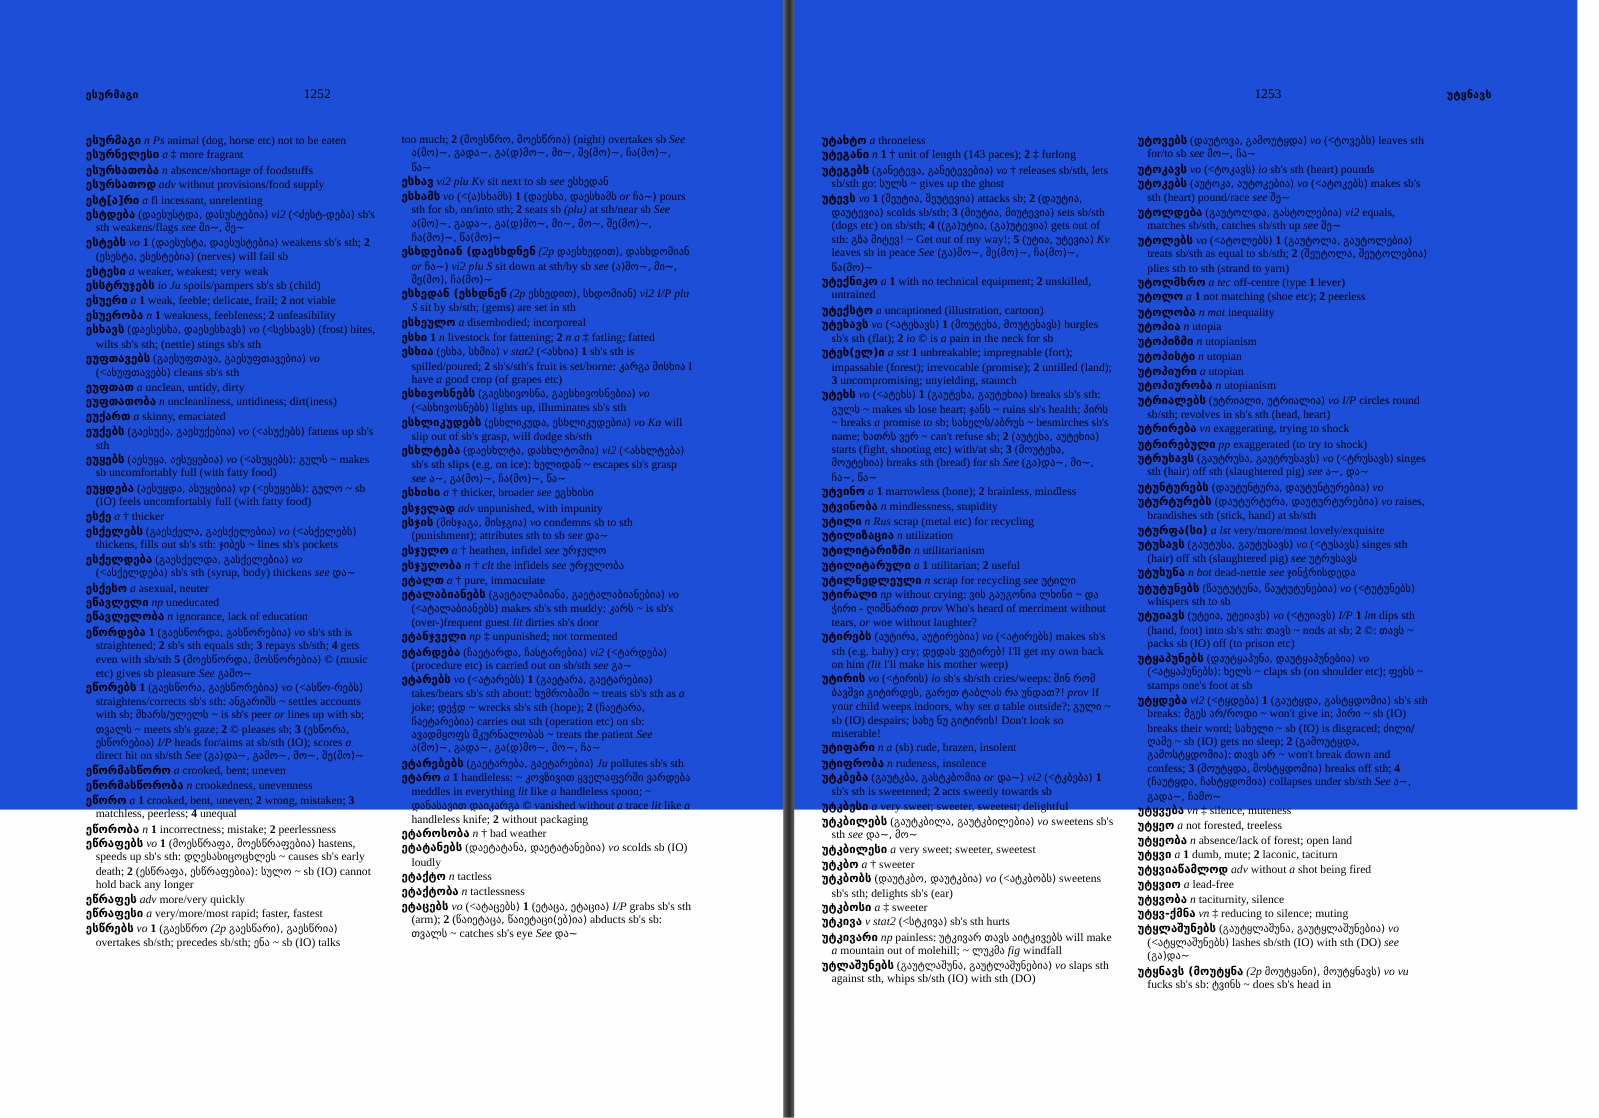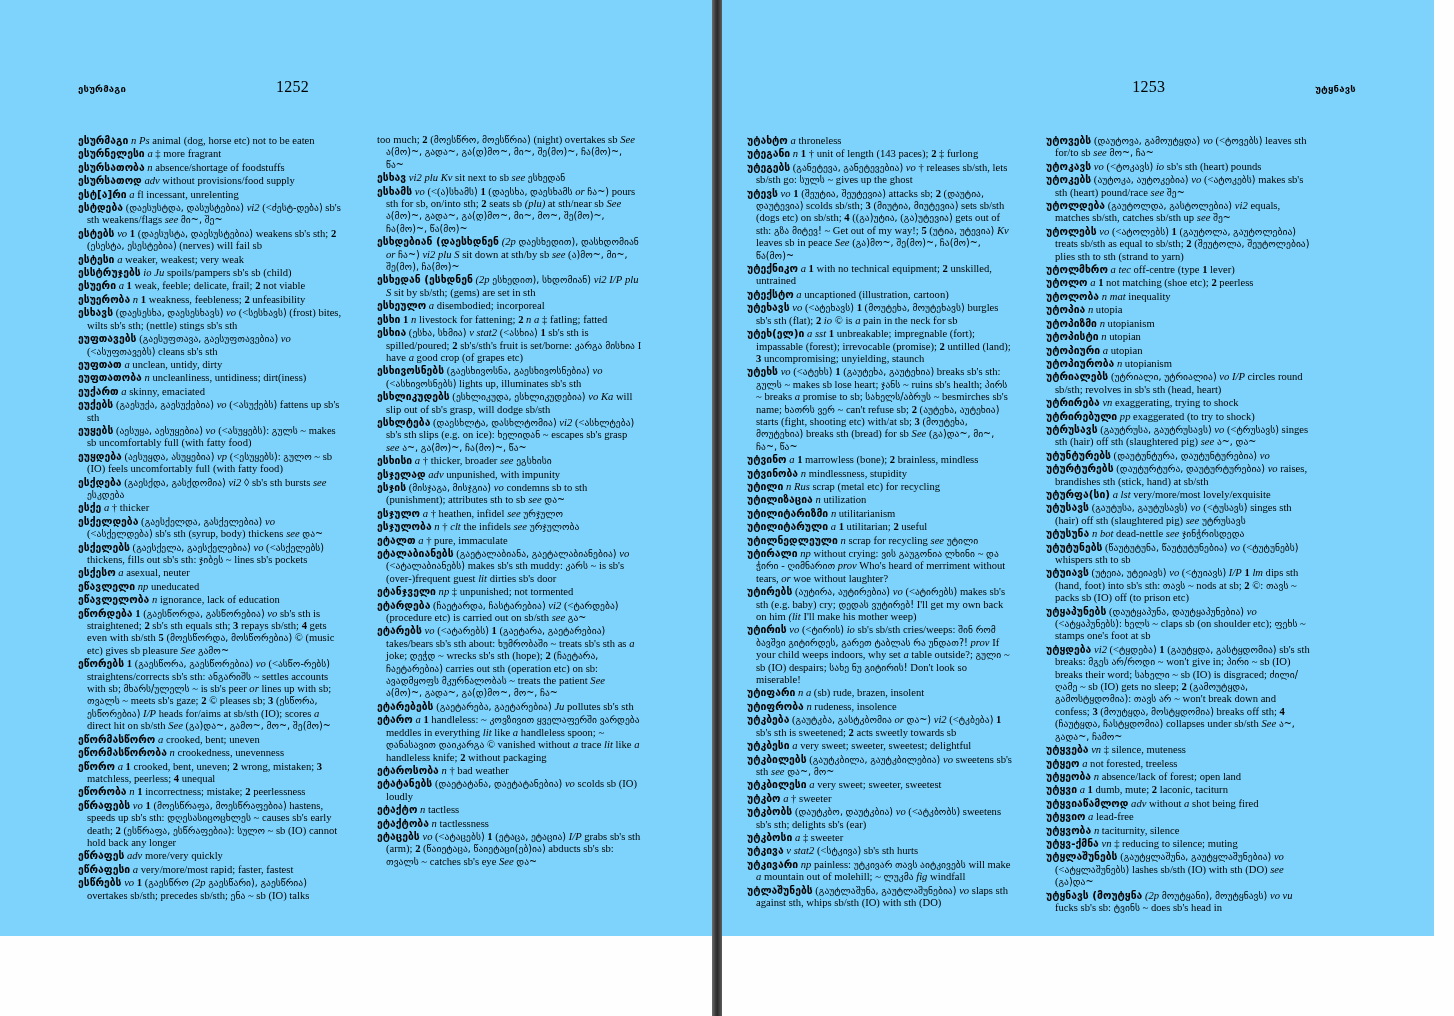--- a/index.html
+++ b/index.html
@@ -27,23 +27,23 @@
     left: 712px;
     top: 0;
     width: 10px;
     height: 1016px;
     background: linear-gradient(to right, #6d6d6d 0%, #3a3a3a 35%, #2b2b2b 55%, #5d5d5d 100%);
     z-index: 5;
   }
   .page {
     position: relative;
     width: 717px;
-    height: 936px;
+    height: 736px;
     box-sizing: border-box;
-    background: #7dd3fc;
+    background: #1d4ed8;
   }
   .page.left  { padding: 78px 30px 40px 78px; }
   .page.right { padding: 78px 78px 40px 30px; }
 
   .running-head {
     position: relative;
     height: 36px;
     font-size: 15.5px;
     font-weight: bold;
     letter-spacing: 0.2px;
@@ -51,30 +51,30 @@
   .rh-row {
     display: flex;
     align-items: baseline;
     width: 100%;
   }
   .rh-left  { text-align: left; }
   .rh-right { }
   .rh-spacer { flex: 1 1 auto; }
   .folio {
     font-weight: normal;
-    font-size: 16px;
+    font-size: 12px;
     font-family: "Liberation Serif", serif;
   }
   .page.left  .folio { margin-left: 150px; }
   .page.right .folio { margin-right: 150px; }
 
   .columns {
     display: flex;
-    gap: 34px;
-    margin-top: 20px;
+    gap: 22px;
+    margin-top: 8px;
     height: 840px;
   }
   .col {
     width: 265px;
     font-size: 10.6px;
     line-height: 12.4px;
     text-align: left;
     hyphens: auto;
   }
   .entry {
@@ -123,24 +123,23 @@
           <div class="entry"><span class="hw"><span class="geo">ესუერი</span></span> <span class="it">a</span> <span class="bd">1</span> weak, feeble; delicate, frail; <span class="bd">2</span> not viable</div>
           <div class="entry"><span class="hw"><span class="geo">ესუერობა</span></span> <span class="it">n</span> <span class="bd">1</span> weakness, feebleness; <span class="bd">2</span> unfeasibility</div>
           <div class="entry"><span class="hw"><span class="geo">ესხავს</span></span> (<span class="geo">დაესესხა,</span> <span class="geo">დაესესხავს)</span> <span class="it">vo</span> (&lt;<span class="geo">სესხავს)</span> (frost) bites, wilts sb's sth; (nettle) stings sb's sth</div>
           <div class="entry"><span class="hw"><span class="geo">ეუფთავებს</span></span> (<span class="geo">გაესუფთავა,</span> <span class="geo">გაესუფთავებია)</span> <span class="it">vo</span> (&lt;<span class="geo">ასუფთავებს)</span> cleans sb's sth</div>
           <div class="entry"><span class="hw"><span class="geo">ეუფთათ</span></span> <span class="it">a</span> unclean, untidy, dirty</div>
           <div class="entry"><span class="hw"><span class="geo">ეუფთათობა</span></span> <span class="it">n</span> uncleanliness, untidiness; dirt(iness)</div>
           <div class="entry"><span class="hw"><span class="geo">ეუქართ</span></span> <span class="it">a</span> skinny, emaciated</div>
           <div class="entry"><span class="hw"><span class="geo">ეუქებს</span></span> (<span class="geo">გაესუქა,</span> <span class="geo">გაესუქებია)</span> <span class="it">vo</span> (&lt;<span class="geo">ასუქებს)</span> fattens up sb's sth</div>
           <div class="entry"><span class="hw"><span class="geo">ეუყებს</span></span> (<span class="geo">აესუყა,</span> <span class="geo">აესუყებია)</span> <span class="it">vo</span> (&lt;<span class="geo">ასუყებს)</span>: <span class="geo">გულს</span> ~ makes sb uncomfortably full (with fatty food)</div>
           <div class="entry"><span class="hw"><span class="geo">ეუყდება</span></span> (<span class="geo">აესუყდა,</span> <span class="geo">ასუყებია)</span> <span class="it">vp</span> (&lt;<span class="geo">ესუყებს)</span>: <span class="geo">გულო</span> ~ sb (IO) feels uncomfortably full (with fatty food)</div>
-          <div class="entry"><span class="hw"><span class="geo">ესქდება</span></span> (<span class="geo">გაესქდა,</span> <span class="geo">გასქდომია)</span> <span class="it">vi2</span> ◊ sb's sth bursts <span class="it">see</span> <span class="geo">ესკდება</span></div>
           <div class="entry"><span class="hw"><span class="geo">ესქე</span></span> <span class="it">a</span> † thicker</div>
+          <div class="entry"><span class="hw"><span class="geo">ესქელებს</span></span> (<span class="geo">გაესქელა,</span> <span class="geo">გაესქელებია)</span> <span class="it">vo</span> (&lt;<span class="geo">ასქელებს)</span> thickens, fills out sb's sth: <span class="geo">ჯიბეს</span> ~ lines sb's pockets</div>
           <div class="entry"><span class="hw"><span class="geo">ესქელდება</span></span> (<span class="geo">გაესქელდა,</span> <span class="geo">გასქელებია)</span> <span class="it">vo</span> (&lt;<span class="geo">ასქელდება)</span> sb's sth (syrup, body) thickens <span class="it">see</span> <span class="geo">და~</span></div>
-          <div class="entry"><span class="hw"><span class="geo">ესქელებს</span></span> (<span class="geo">გაესქელა,</span> <span class="geo">გაესქელებია)</span> <span class="it">vo</span> (&lt;<span class="geo">ასქელებს)</span> thickens, fills out sb's sth: <span class="geo">ჯიბეს</span> ~ lines sb's pockets</div>
           <div class="entry"><span class="hw"><span class="geo">ესქესო</span></span> <span class="it">a</span> asexual, neuter</div>
           <div class="entry"><span class="hw"><span class="geo">ეწავლელი</span></span> <span class="it">np</span> uneducated</div>
           <div class="entry"><span class="hw"><span class="geo">ეწავლელობა</span></span> <span class="it">n</span> ignorance, lack of education</div>
           <div class="entry"><span class="hw"><span class="geo">ეწორდება</span></span> <span class="bd">1</span> (<span class="geo">გაესწორდა,</span> <span class="geo">გასწორებია)</span> <span class="it">vo</span> sb's sth is straightened; <span class="bd">2</span> sb's sth equals sth; <span class="bd">3</span> repays sb/sth; <span class="bd">4</span> gets even with sb/sth <span class="bd">5</span> (<span class="geo">მოესწორდა,</span> <span class="geo">მოსწორებია)</span> © (music etc) gives sb pleasure <span class="it">See</span> <span class="geo">გამო~</span></div>
           <div class="entry"><span class="hw"><span class="geo">ეწორებს</span></span> <span class="bd">1</span> (<span class="geo">გაესწორა,</span> <span class="geo">გაესწორებია)</span> <span class="it">vo</span> (&lt;<span class="geo">ასწო-რებს)</span> straightens/corrects sb's sth: <span class="geo">ანგარიშს</span> ~ settles accounts with sb; <span class="geo">მხარს/ულელს</span> ~ is sb's peer <span class="it">or</span> lines up with sb; <span class="geo">თვალს</span> ~ meets sb's gaze; <span class="bd">2</span> © pleases sb; <span class="bd">3</span> (<span class="geo">ესწორა,</span> <span class="geo">ესწორებია)</span> <span class="it">I/P</span> heads for/aims at sb/sth (IO); scores <span class="it">a</span> direct hit on sb/sth <span class="it">See</span> (<span class="geo">გა)და~,</span> <span class="geo">გამო~,</span> <span class="geo">მო~,</span> <span class="geo">შე(მო)~</span></div>
           <div class="entry"><span class="hw"><span class="geo">ეწორმასწორო</span></span> <span class="it">a</span> crooked, bent; uneven</div>
           <div class="entry"><span class="hw"><span class="geo">ეწორმასწორობა</span></span> <span class="it">n</span> crookedness, unevenness</div>
           <div class="entry"><span class="hw"><span class="geo">ეწორო</span></span> <span class="it">a</span> <span class="bd">1</span> crooked, bent, uneven; <span class="bd">2</span> wrong, mistaken; <span class="bd">3</span> matchless, peerless; <span class="bd">4</span> unequal</div>
           <div class="entry"><span class="hw"><span class="geo">ეწორობა</span></span> <span class="it">n</span> <span class="bd">1</span> incorrectness; mistake; <span class="bd">2</span> peerlessness</div>
           <div class="entry"><span class="hw"><span class="geo">ეწრაფებს</span></span> <span class="it">vo</span> <span class="bd">1</span> (<span class="geo">მოესწრაფა,</span> <span class="geo">მოესწრაფებია)</span> hastens, speeds up sb's sth: <span class="geo">დღესასიცოცხლეს</span> ~ causes sb's early death; <span class="bd">2</span> (<span class="geo">ესწრაფა,</span> <span class="geo">ესწრაფებია)</span>: <span class="geo">სულო</span> ~ sb (IO) cannot hold back any longer</div>

